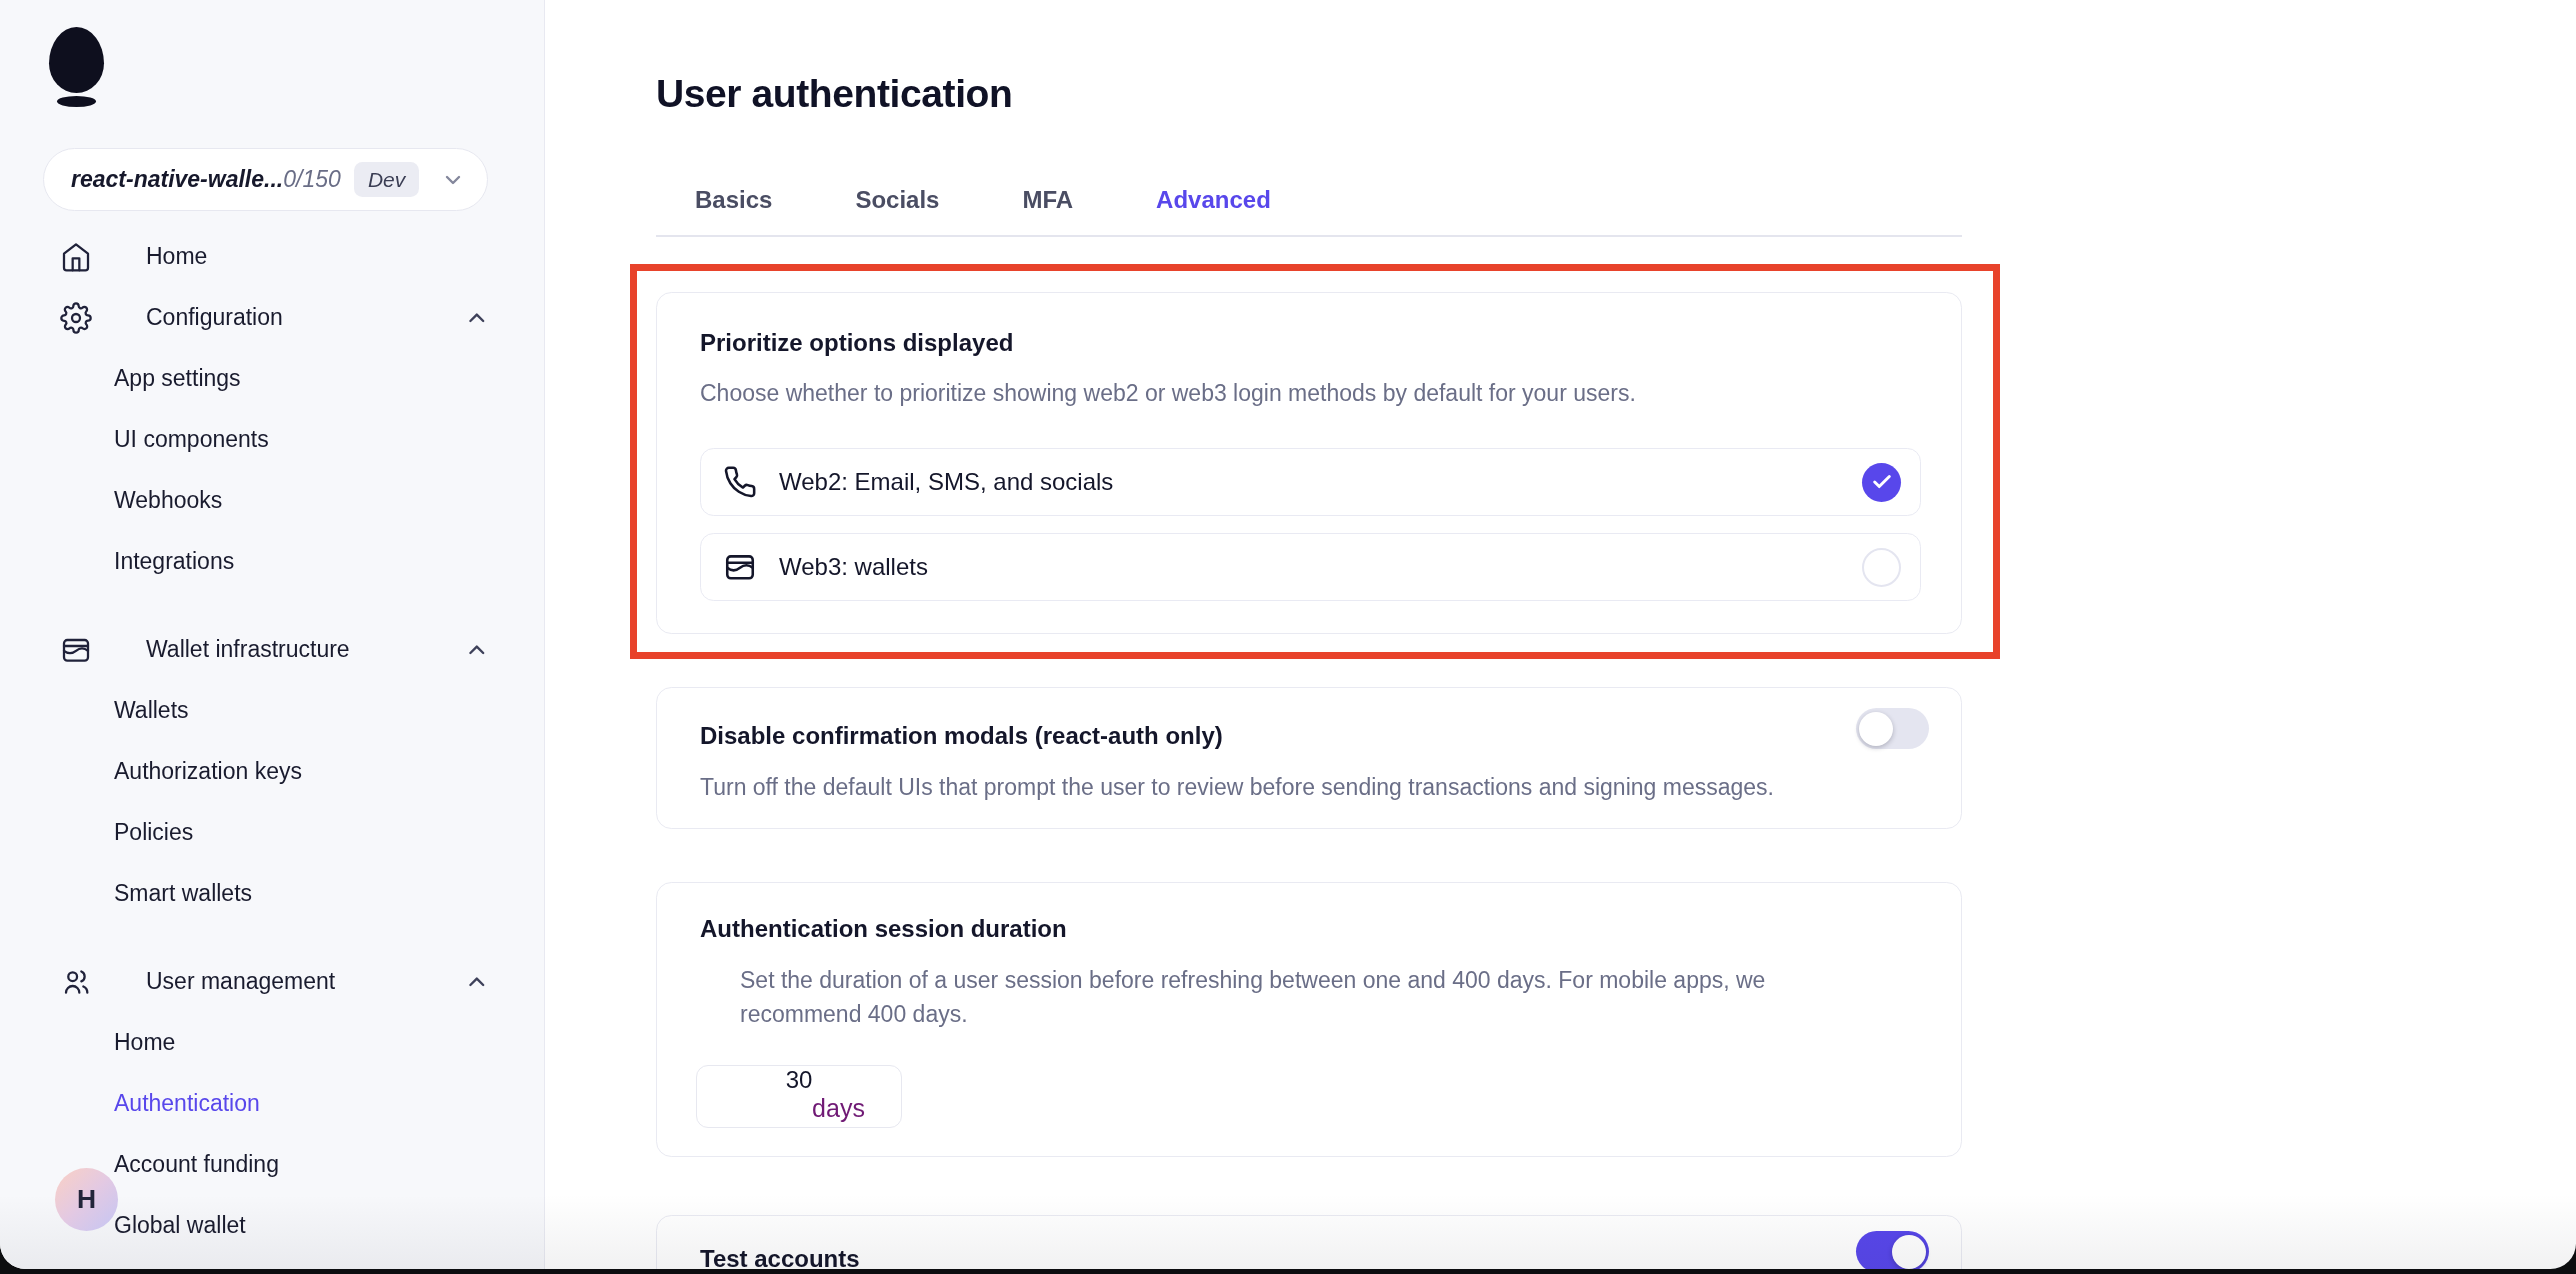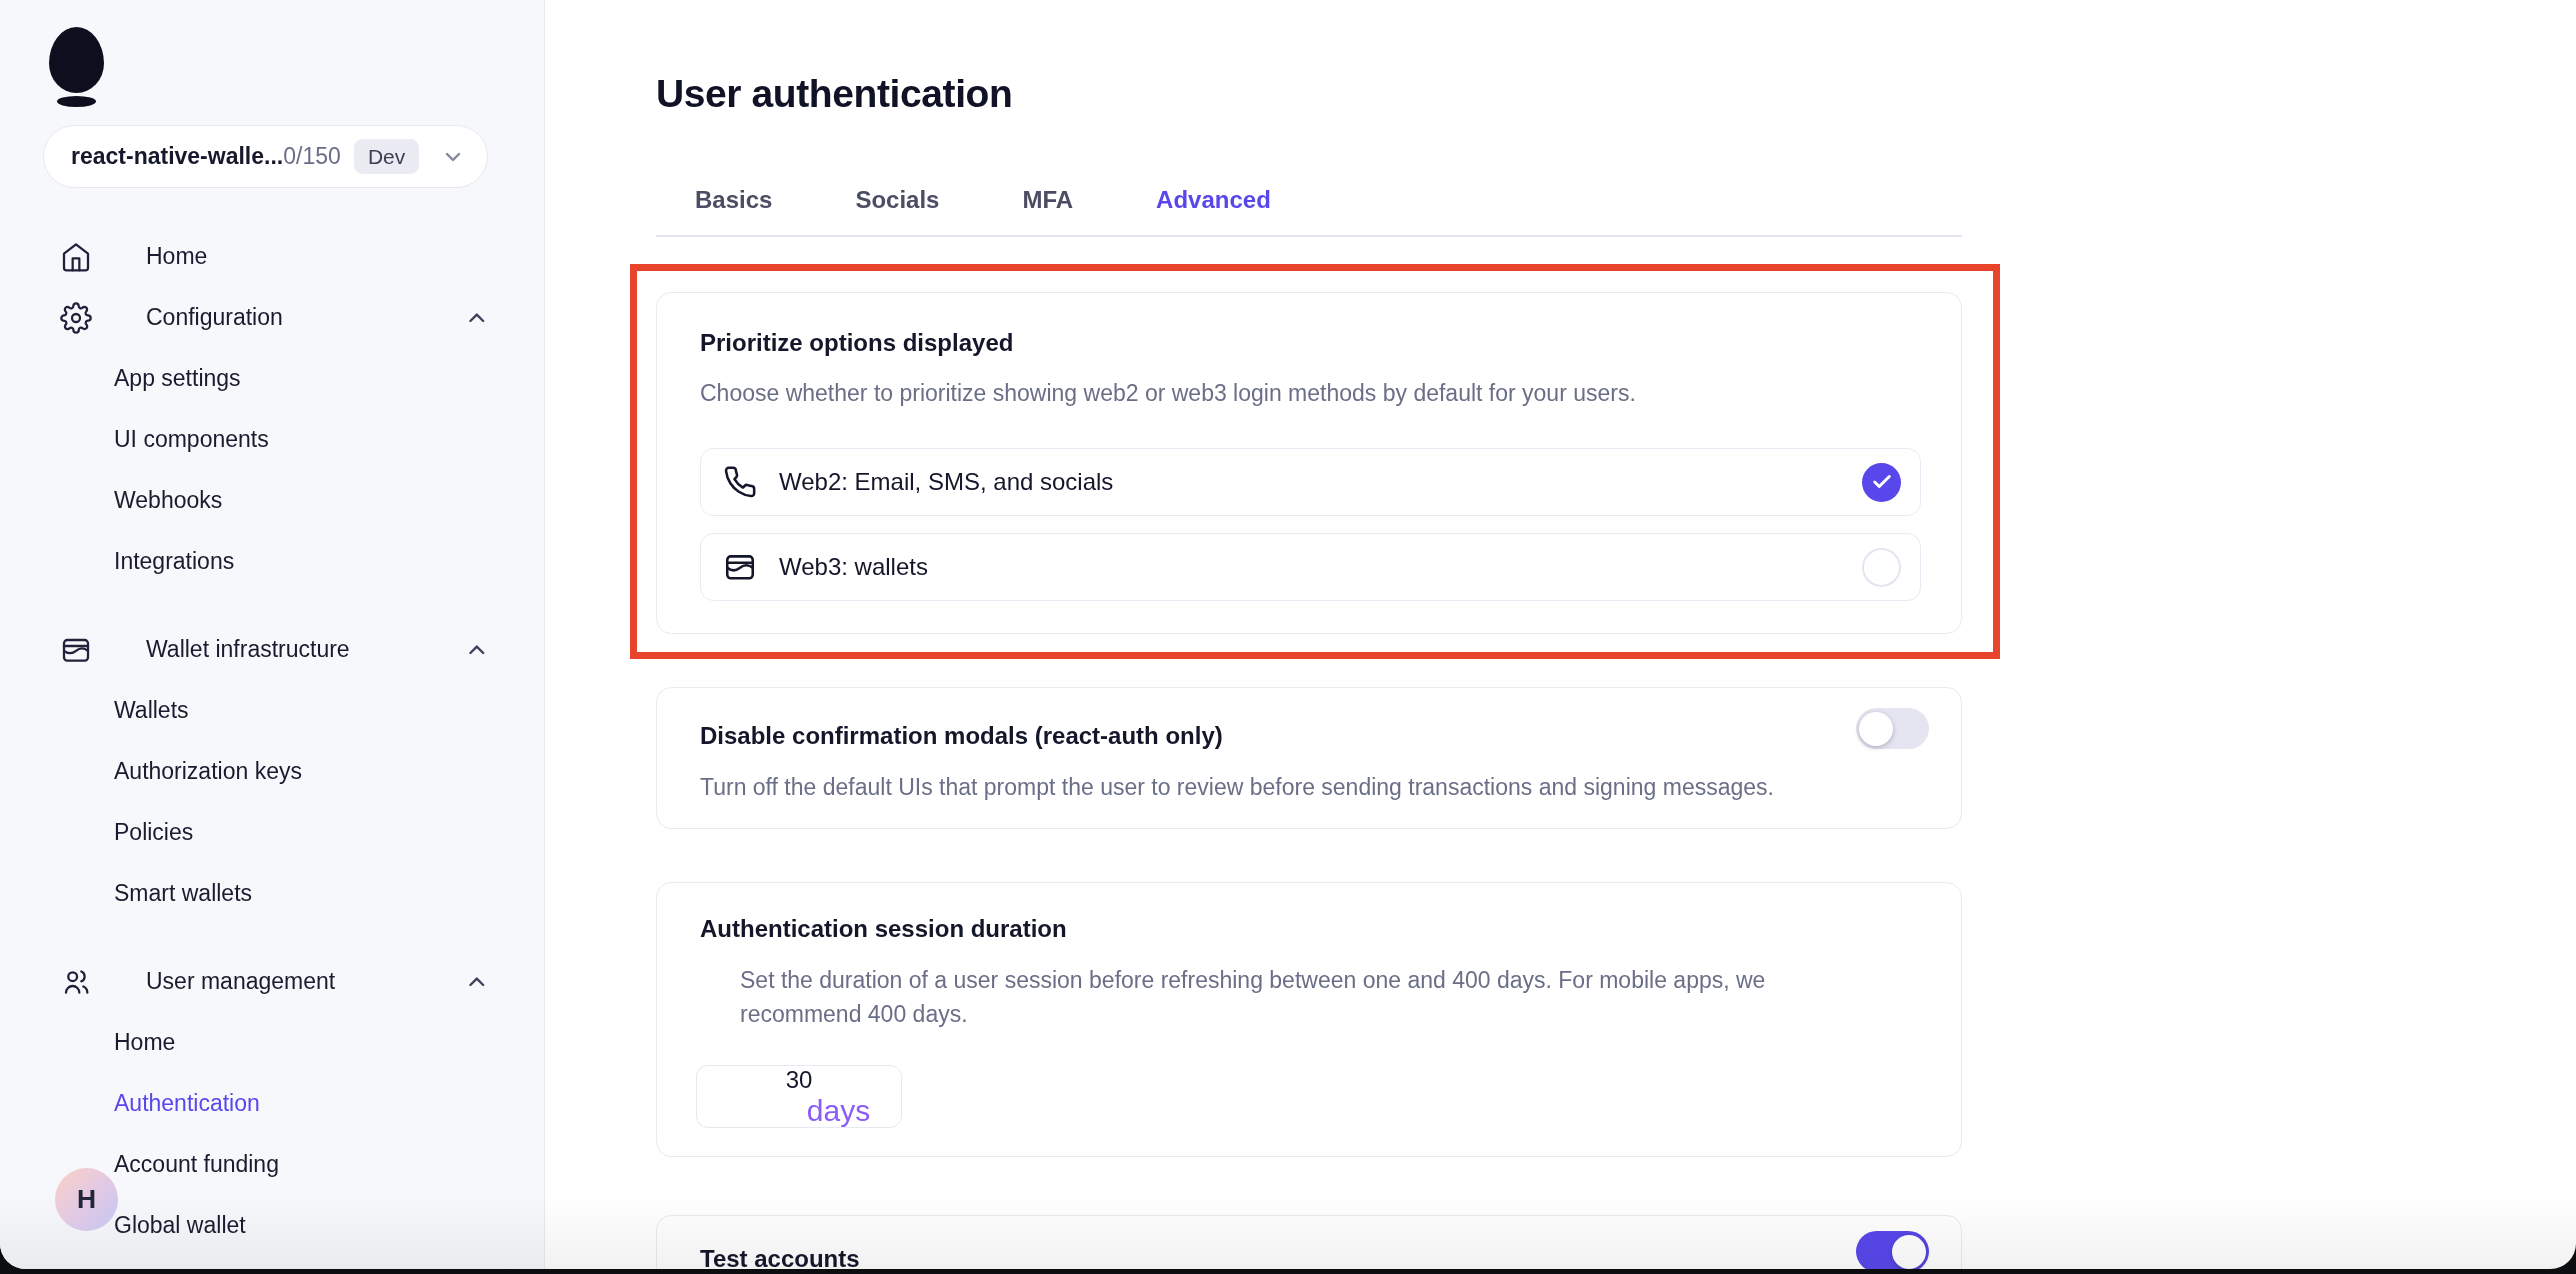--- a/index.html
+++ b/index.html
@@ -9,23 +9,23 @@
     font-family:"Liberation Sans",sans-serif;color:#14162a;
   }
   
   .sidebar{position:absolute;left:0;top:0;width:545px;height:100%;
     background:#f7f8fb;border-right:1.7px solid #e8e9f1;box-sizing:border-box;}
   .logo{position:absolute;left:49px;top:27px;width:56px;height:82px;}
   .logo .egg{width:55px;height:66px;background:#0e0f1e;
     border-radius:50% 50% 50% 50%/55% 55% 45% 45%;}
   .logo .egg-shadow{width:39px;height:11px;background:#0e0f1e;border-radius:50%;
     margin:3.4px 0 0 7.7px;}
-  .project-pill{position:absolute;left:43px;top:125px;width:445px;height:63px;
+  .project-pill{position:absolute;left:43px;top:148px;width:445px;height:63px;
     background:#fff;border:1.7px solid #e7e8f0;border-radius:34px;box-sizing:border-box;
-    display:flex;align-items:center;padding:0 22px 0 27px;}
+    display:flex;align-items:center;padding:0 22px 0 27px;font-style:italic;}
   .project-name{font-size:23px;font-weight:600;color:#16182b;white-space:nowrap;}
   .project-usage{font-size:23px;color:#696d86;white-space:nowrap;}
   .env-badge{margin-left:13.6px;background:#ebecf3;color:#3b3e54;font-size:21px;
     font-weight:500;padding:5.1px 13.6px;border-radius:8.5px;}
   .pill-chev{margin-left:auto;color:#84879c;display:flex;}
   .nav{position:absolute;left:0;top:226px;width:545px;}
   .nav-row{position:relative;height:61px;display:flex;align-items:center;
     padding-left:60px;font-size:23px;font-weight:500;color:#191b2e;cursor:pointer;gap:32px;}
   .nav-row .nicon{width:32px;height:32px;margin-right:22px;display:flex;color:#20223a;}
   .nav-row .chev{position:absolute;right:55px;color:#3e415a;display:flex;}
@@ -72,21 +72,21 @@
   .toggle.on{background:#5847eb;}
   .toggle.on .knob{left:36px;}
   
   .card-modals{left:656px;top:687px;width:1306px;height:142px;}
   .card-session{left:656px;top:882px;width:1306px;height:275px;}
   .session-desc{width:1141px;margin-left:40px;}
   .duration-input{position:absolute;left:39px;top:182px;width:206px;height:63px;
     border:1.7px solid #e7e8f0;border-radius:12px;box-sizing:border-box;background:#fff;
     display:flex;align-items:center;padding:0 25.6px;cursor:text;flex-direction:column;}
   .duration-value{font-size:24px;color:#14162a;}
-  .duration-unit{margin-left:79px;font-size:30px;font-weight:500;color:#8b5cf6;}
+  .duration-unit{margin-left:79px;font-size:25px;font-weight:500;color:#701a75;}
   .card-test{left:656px;top:1215px;width:1306px;height:111px;}
   .bottom-fade{position:absolute;left:0;right:0;bottom:0;height:75px;z-index:4;
     pointer-events:none;
     background:linear-gradient(to bottom,rgba(23,24,38,0),rgba(23,24,38,.06));}
 </style>
 </head>
 <body>
 
 <div class="window">
 

